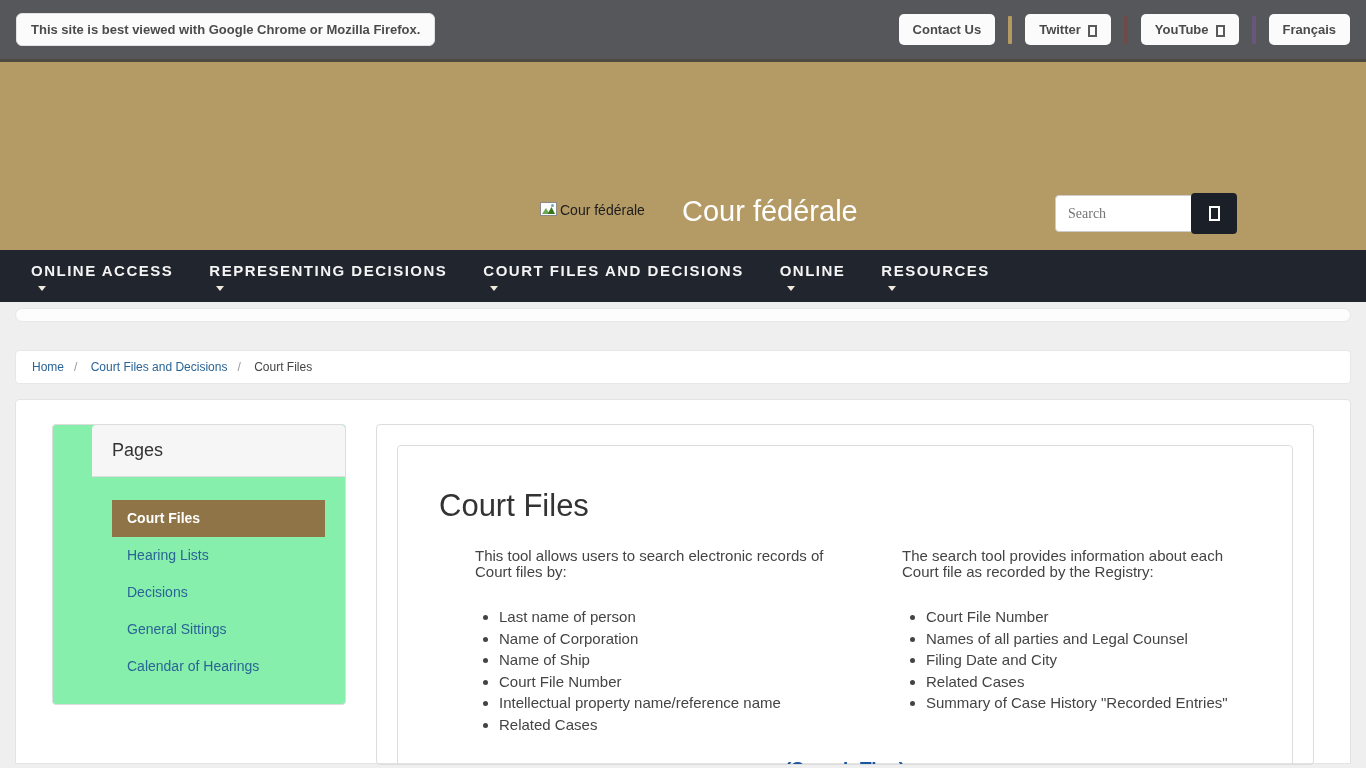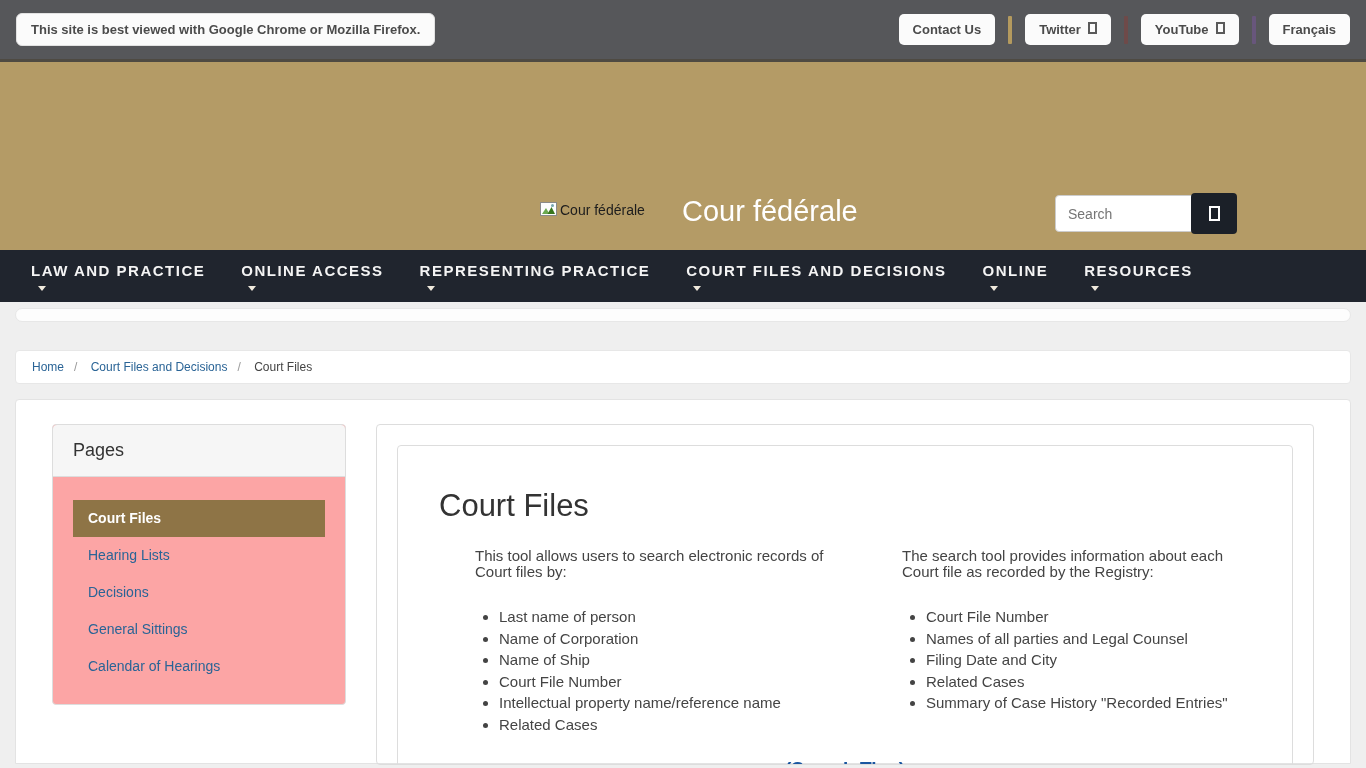--- a/index.html
+++ b/index.html
@@ -8,37 +8,37 @@
 
   
   .topbar { height:62px; background:#56575a; border-bottom:3px solid #4e4a42;
             display:flex; align-items:center; justify-content:space-between; padding:0 16px; }
   .notice { background:#fbfbfb; border:1px solid #e2e2e2; border-radius:6px;
             padding:8px 14px; font-size:13px; font-weight:bold; color:#4b4b4b; }
   .tb-right { display:flex; align-items:center; }
   .tb-item { display:flex; align-items:center; }
   .tb-btn { background:#fbfbfb; border:none; border-radius:5px; padding:8px 14px;
             font-size:13px; font-weight:bold; color:#4b4b4b; cursor:pointer;
-            font-family:inherit; display:flex; align-items:flex-start; }
+            font-family:inherit; display:flex; align-items:flex-end; }
   .tofu { display:inline-block; width:9px; height:12px; border:2px solid #5a5a5a; margin-left:7px; }
   .tb-sep { width:4px; height:28px; margin:0 13px; border-radius:1px; }
   .tb-item:nth-child(1) .tb-sep { background:#b49a5e; }
   .tb-item:nth-child(2) .tb-sep { background:#6e4a49; }
   .tb-item:nth-child(3) .tb-sep { background:#68567c; }
   .tb-item:last-child .tb-sep { display:none; }
 
   
   .header { height:188px; background:#b49b66; position:relative; }
   .brand-en { position:absolute; left:340px; top:133px; font-size:29px; color:#fff; }
   .logo-wrap { position:absolute; left:540px; top:140px; display:flex; align-items:center; font-size:14px; color:#1d1d1d; }
   .logo-wrap svg { margin-right:2px; }
   .brand-fr { position:absolute; left:682px; top:133px; font-size:29px; color:#fff; }
   .search-box { position:absolute; right:129px; top:131px; display:flex; align-items:center; }
   .search-input { width:138px; height:37px; border:1px solid #ccc; border-radius:4px 0 0 4px;
-                  padding:0 12px; font-size:14px; color:#555; font-family:Liberation Sans, sans-serif; outline:none; }
+                  padding:0 12px; font-size:14px; color:#555; font-family:Liberation Serif, serif; outline:none; }
   .search-btn { width:46px; height:41px; background:#1b2028; border:none; border-radius:4px;
                 margin-left:-2px; cursor:pointer; display:flex; align-items:center; justify-content:center; }
   .search-btn .tofu { border-color:#fff; width:11px; height:15px; margin:0; }
 
   
   .navbar { height:52px; background:#20252e; display:flex; align-items:center; padding-left:13px; }
   .nav-item { display:flex; flex-direction:column; align-items:flex-start; padding:0 18px; cursor:pointer; }
   .nav-label { color:#f4f4f4; font-size:15px; font-weight:bold; letter-spacing:1.5px; white-space:nowrap; }
   .caret { width:0; height:0; border-left:4px solid transparent; border-right:4px solid transparent;
            border-top:5px solid #efe9dc; margin:7px 0 0 7px; }
@@ -48,21 +48,21 @@
   .breadcrumb { margin:28px 15px 0; background:#fff; border:1px solid #e7e7e7; border-radius:4px;
                 padding:9px 16px; font-size:12px; color:#777; display:flex; align-items:center; }
   .crumb a { color:#2a6496; text-decoration:none; cursor:pointer; }
   .crumb:not(:first-child)::before { content:"/"; color:#999; margin:0 10px; }
   .crumb.active a { color:#444; cursor:default; }
 
   .outer-card { margin:15px 15px 0; background:#fff; border:1px solid #e3e3e3; border-radius:4px 4px 0 0;
                 height:365px; display:flex; align-items:flex-start; }
 
   
-  .side-panel { width:294px; margin:24px 0 0 36px; border:1px solid #ddd; border-radius:4px; background:#fca5a5; }
+  .side-panel { width:294px; margin:24px 0 0 36px; border:1px solid #ddd; border-radius:4px; background:#86efac;padding-left:39px; }
   .side-head { background:#f6f6f6; border-bottom:1px solid #ddd; border-radius:4px 4px 0 0;
                padding:15px 20px; font-size:18px; color:#333; }
   .side-body { padding:23px 20px 19px; }
   .side-item { display:block; padding:9px 15px; font-size:14px; color:#2a6496; text-decoration:none;
                cursor:pointer; line-height:19px; }
   .side-item.active { background:#8e7446; color:#fff; font-weight:bold; }
 
   
   .main-card { flex:1; margin:24px 36px 0 30px; border:1px solid #ddd; border-radius:4px; height:341px; padding:20px; overflow:hidden; }
   .inner-card { border:1px solid #ddd; border-radius:4px; height:400px; padding:42px 20px 0; }
@@ -128,29 +128,25 @@
     <input class="search-input" type="text" placeholder="Search" style="">
     <button class="search-btn">
       <span class="tofu"></span>
     </button>
   </div>
 </div>
 
 <div class="navbar">
 
     <div class="nav-item">
-    <span class="nav-label">LAW AND PRACTICE</span>
-    <span class="caret"></span>
-  </div>
-    <div class="nav-item">
     <span class="nav-label">ONLINE ACCESS</span>
     <span class="caret"></span>
   </div>
     <div class="nav-item">
-    <span class="nav-label">REPRESENTING PRACTICE</span>
+    <span class="nav-label">REPRESENTING DECISIONS</span>
     <span class="caret"></span>
   </div>
     <div class="nav-item">
     <span class="nav-label">COURT FILES AND DECISIONS</span>
     <span class="caret"></span>
   </div>
     <div class="nav-item">
     <span class="nav-label">ONLINE</span>
     <span class="caret"></span>
   </div>

